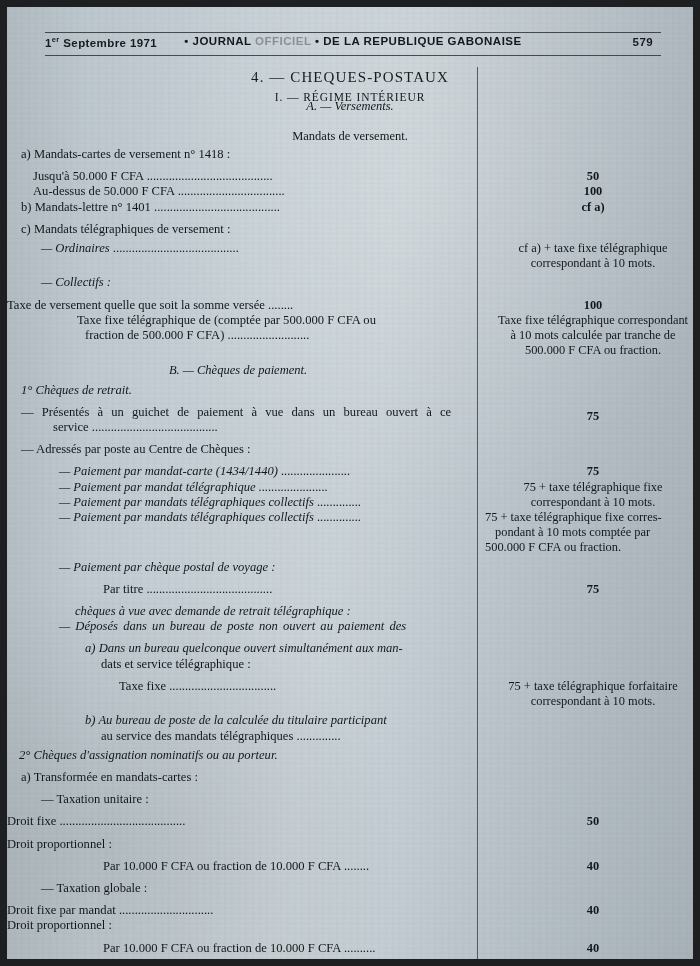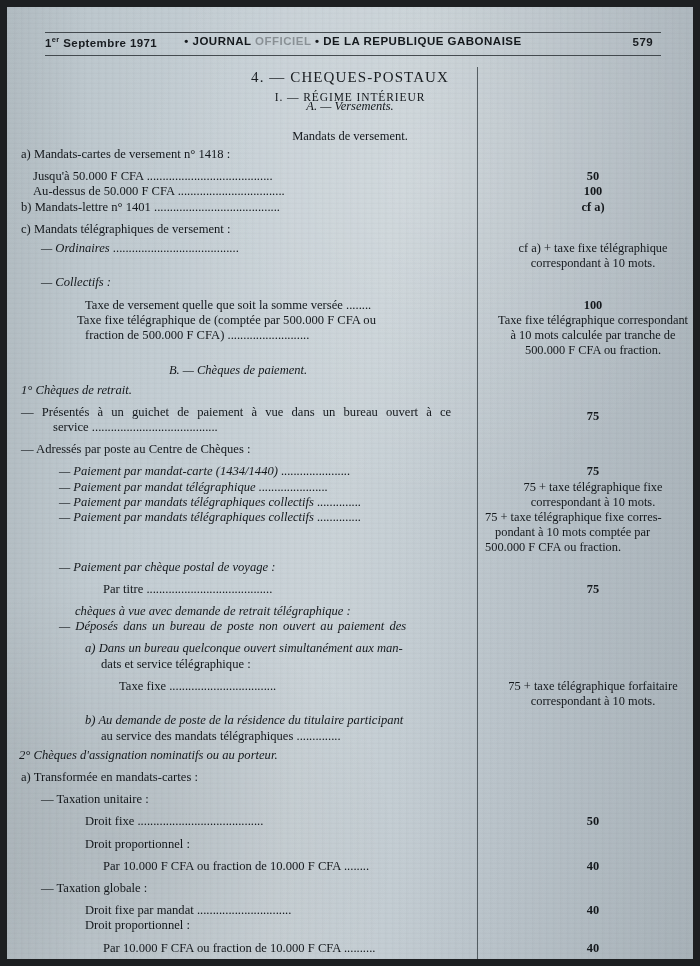--- a/index.html
+++ b/index.html
@@ -183,21 +183,21 @@
     padding: 0 6px 0 8px;
     font-size: 12.4px;
     line-height: 15.2px;
     text-align: center;
   }
 
   
   .i0  { padding-left: 14px; }
   .i1  { padding-left: 34px; }
   .i2  { padding-left: 26px; }
-  .i3  { padding-left: 78px; }
+  .i3  { }
   .i4  { padding-left: 96px; }
   .i5  { padding-left: 112px; }
 
   .hang { text-indent: -16px; padding-left: 68px; font-style: italic; }
   .hang3 { text-indent: -16px; padding-left: 94px; }
   .hang-a0 { text-indent: -16px; padding-left: 30px; }
 
   .it { font-style: italic; }
 
   .num { font-weight: bold; }
@@ -434,21 +434,21 @@
           </div>
           <div class="right">
             <span class="rspan">75 + taxe télégraphique forfaitaire</span>
             <span class="rspan">correspondant à 10 mots.</span>
           </div>
         </div>
         <div class="gap-s"></div>
 
         <div class="row">
           <div class="left hang3">
-            <span class="rspan"><span class="it">b) Au demande de poste de la résidence du titulaire participant</span></span>
+            <span class="rspan"><span class="it">b) Au bureau de poste de la calculée du titulaire participant</span></span>
             <span class="rspan" style="text-indent:0;">
               <span>au service des mandats télégraphiques</span>
               <span class="dots">..............</span>
             </span>
           </div>
           <div class="right"></div>
         </div>
         <div class="gap-s"></div>
 
         <div class="row">

